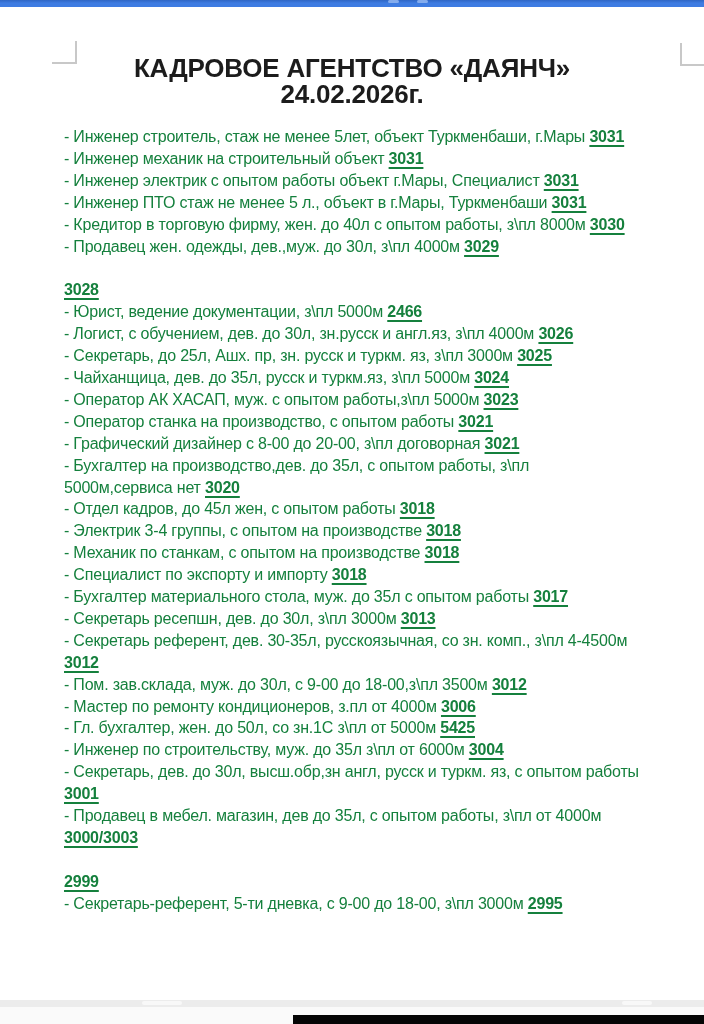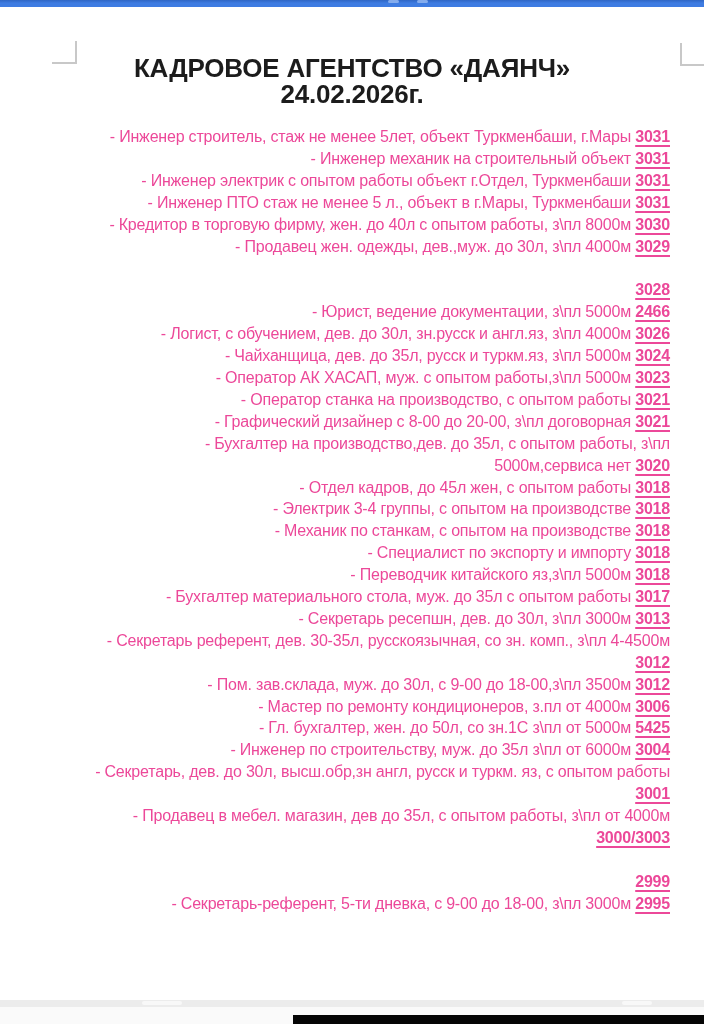--- a/index.html
+++ b/index.html
@@ -28,21 +28,21 @@
   .corner.tr{left:680px;top:36px;width:24px;border-left:2px solid var(--mark,#c8c8c8);border-bottom:2px solid var(--mark,#c8c8c8);}
 
   .title,.date{
     margin:0;text-align:center;font-weight:700;color:#1c1c1c;
     font-size:26px;line-height:26px;letter-spacing:-0.2px;
   }
   .title{padding-top:48px;}
 
   .jobs{
     margin-top:19px;padding:0 34px 0 64px;
-    font-size:16px;line-height:21.9px;color:#ec4899;letter-spacing:-0.2px;text-align:right;
+    font-size:16px;line-height:21.9px;color:#15803d;letter-spacing:-0.2px;
   }
   .job{white-space:normal;}
   .code{
     font-weight:700;
     text-decoration:underline;
     text-decoration-thickness:1.8px;
     text-underline-offset:2.5px;
   }
 
   
@@ -65,37 +65,37 @@
   <div class="page">
     <div class="corner tl"></div>
     <div class="corner tr"></div>
 
     <h1 class="title">КАДРОВОЕ АГЕНТСТВО «ДАЯНЧ»</h1>
     <h2 class="date">24.02.2026г.</h2>
 
     <div class="jobs">
         <div class="job"><span>- Инженер строитель, стаж не менее 5лет, объект Туркменбаши, г.Мары </span><span class="code">3031</span></div>
         <div class="job"><span>- Инженер механик на строительный объект </span><span class="code">3031</span></div>
-        <div class="job"><span>- Инженер электрик с опытом работы объект г.Отдел, Туркменбаши </span><span class="code">3031</span></div>
+        <div class="job"><span>- Инженер электрик с опытом работы объект г.Мары, Специалист </span><span class="code">3031</span></div>
         <div class="job"><span>- Инженер ПТО стаж не менее 5 л., объект в г.Мары, Туркменбаши </span><span class="code">3031</span></div>
         <div class="job"><span>- Кредитор в торговую фирму, жен. до 40л с опытом работы, з\пл 8000м </span><span class="code">3030</span></div>
         <div class="job"><span>- Продавец жен. одежды, дев.,муж. до 30л, з\пл 4000м </span><span class="code">3029</span></div>
         <div class="job"><br><span class="code">3028</span></div>
         <div class="job"><span>- Юрист, ведение документации, з\пл 5000м </span><span class="code">2466</span></div>
         <div class="job"><span>- Логист, с обучением, дев. до 30л, зн.русск и англ.яз, з\пл 4000м </span><span class="code">3026</span></div>
+        <div class="job"><span>- Секретарь, до 25л, Ашх. пр, зн. русск и туркм. яз, з\пл 3000м </span><span class="code">3025</span></div>
         <div class="job"><span>- Чайханщица, дев. до 35л, русск и туркм.яз, з\пл 5000м </span><span class="code">3024</span></div>
         <div class="job"><span>- Оператор АК ХАСАП, муж. с опытом работы,з\пл 5000м </span><span class="code">3023</span></div>
         <div class="job"><span>- Оператор станка на производство, с опытом работы </span><span class="code">3021</span></div>
         <div class="job"><span>- Графический дизайнер с 8-00 до 20-00, з\пл договорная </span><span class="code">3021</span></div>
         <div class="job"><span>- Бухгалтер на производство,дев. до 35л, с опытом работы, з\пл </span><br><span>5000м,сервиса нет </span><span class="code">3020</span></div>
         <div class="job"><span>- Отдел кадров, до 45л жен, с опытом работы </span><span class="code">3018</span></div>
         <div class="job"><span>- Электрик 3-4 группы, с опытом на производстве </span><span class="code">3018</span></div>
         <div class="job"><span>- Механик по станкам, с опытом на производстве </span><span class="code">3018</span></div>
         <div class="job"><span>- Специалист по экспорту и импорту </span><span class="code">3018</span></div>
-        <div class="job"><span>- Переводчик китайского яз,з\пл 5000м </span><span class="code">3018</span></div>
         <div class="job"><span>- Бухгалтер материального стола, муж. до 35л с опытом работы </span><span class="code">3017</span></div>
         <div class="job"><span>- Секретарь ресепшн, дев. до 30л, з\пл 3000м </span><span class="code">3013</span></div>
         <div class="job"><span>- Секретарь референт, дев. 30-35л, русскоязычная, со зн. комп., з\пл 4-4500м </span><br><span class="code">3012</span></div>
         <div class="job"><span>- Пом. зав.склада, муж. до 30л, с 9-00 до 18-00,з\пл 3500м </span><span class="code">3012</span></div>
         <div class="job"><span>- Мастер по ремонту кондиционеров, з.пл от 4000м </span><span class="code">3006</span></div>
         <div class="job"><span>- Гл. бухгалтер, жен. до 50л, со зн.1С з\пл от 5000м </span><span class="code">5425</span></div>
         <div class="job"><span>- Инженер по строительству, муж. до 35л з\пл от 6000м </span><span class="code">3004</span></div>
         <div class="job"><span>- Секретарь, дев. до 30л, высш.обр,зн англ, русск и туркм. яз, с опытом работы </span><br><span class="code">3001</span></div>
         <div class="job"><span>- Продавец в мебел. магазин, дев до 35л, с опытом работы, з\пл от 4000м </span><br><span class="code">3000/3003</span></div>
         <div class="job"><br><span class="code">2999</span></div>

